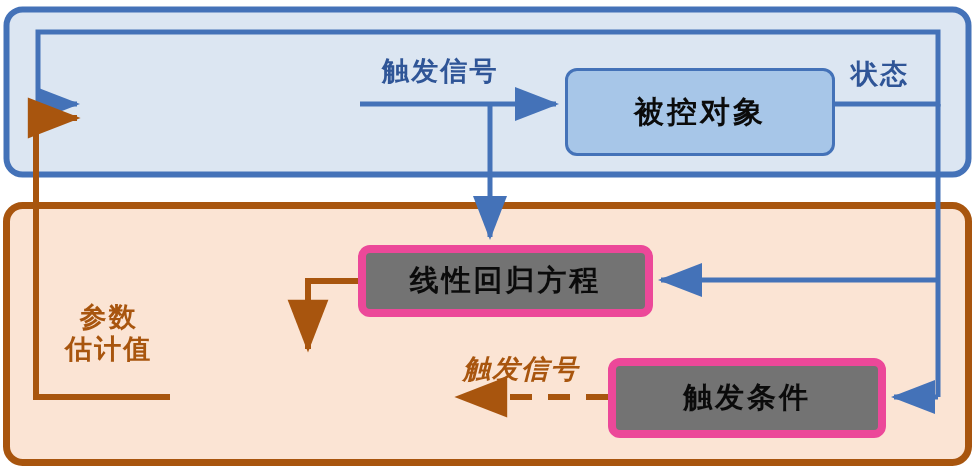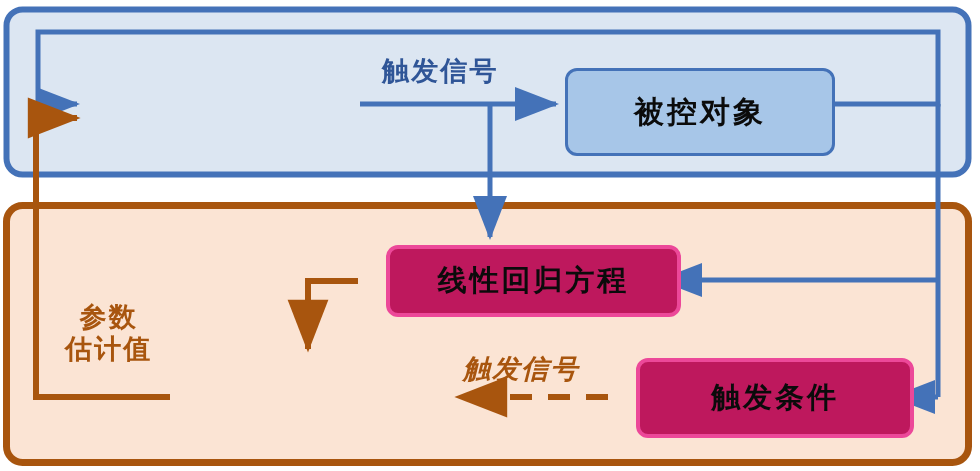--- a/index.html
+++ b/index.html
@@ -21,24 +21,23 @@
     letter-spacing:.10em;
     font-weight:700;
     color:#0b0b0b;
   }
   .node-blue{
     background:#a7c6e8;
     border:3px solid #4472b8;
     font-size:30px;
   }
   .node-orange{
-    background:#be185d;
-    border:4px solid #ec4899;
+    background:#737373;
+    border:8px solid #ec4899;
     font-size:29px;
-    margin-left:28px;
   }
   .edge-label{
     position:absolute;
     white-space:pre-line;
     font-weight:700;
     letter-spacing:.08em;
     line-height:1.18;
   }
   .lbl-blue{color:#2f5597;font-size:27px;}
   .lbl-brown{color:#a8550e;font-size:27px;margin-left:8px;}
@@ -93,19 +92,20 @@
     <span>线性回归方程</span>
   </div>
 
 
   <div class="node node-orange" style="left:608px;top:358px;width:278px;height:80px;">
     <span>触发条件</span>
   </div>
 
   <div class="edge-label lbl-blue" style="left:382px;top:56px;">触发信号</div>
 
+  <div class="edge-label lbl-blue" style="left:851px;top:59px;">状态</div>
 
   <div class="edge-label lbl-brown" style="left:57px;top:302px;text-align:center;">参数
 估计值</div>
 
   <div class="edge-label lbl-brown" style="left:455px;top:354px;font-style:italic;">触发信号</div>
 
 </div>
 
 </body></html>

